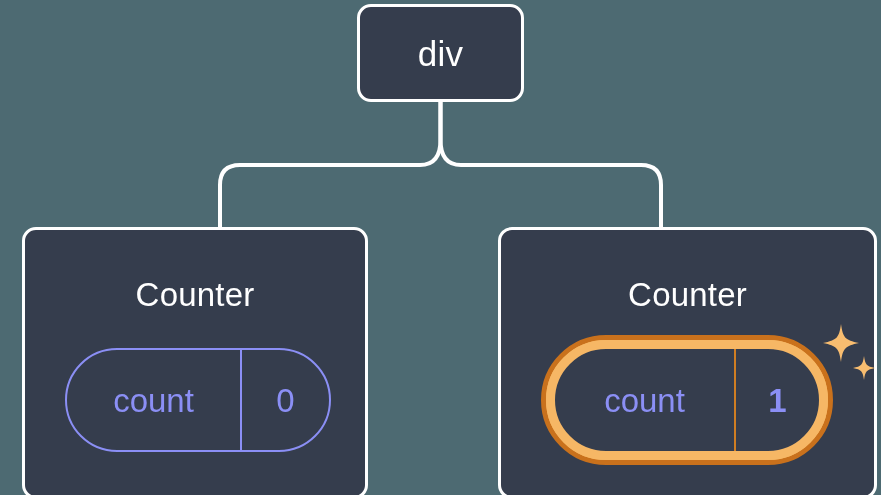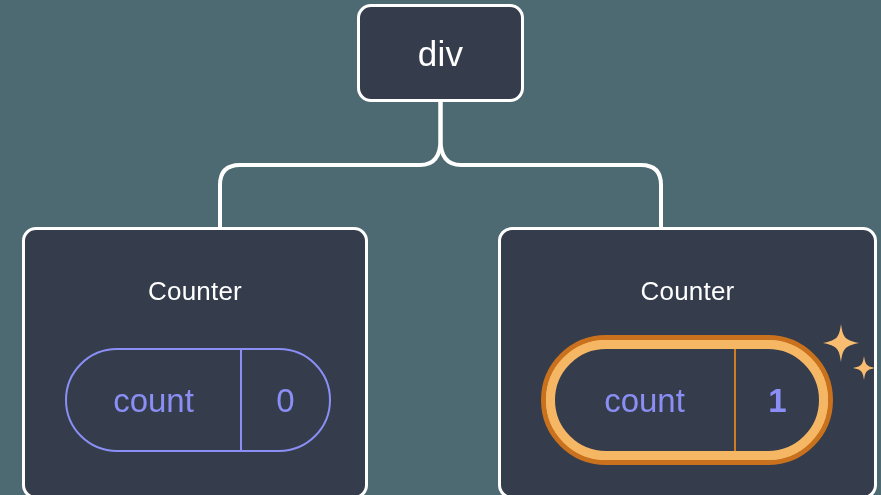--- a/index.html
+++ b/index.html
@@ -65,21 +65,21 @@
     height: 272px;
   }
 
   .child-title {
     position: absolute;
     left: 0;
     right: 0;
     top: 48px;
     text-align: center;
     color: #ffffff;
-    font-size: 26px;
+    font-size: 33px;
     line-height: 1;
     letter-spacing: 0.2px;
   }
 
   
   .pill {
     position: absolute;
     box-sizing: border-box;
     display: flex;
     align-items: stretch;

